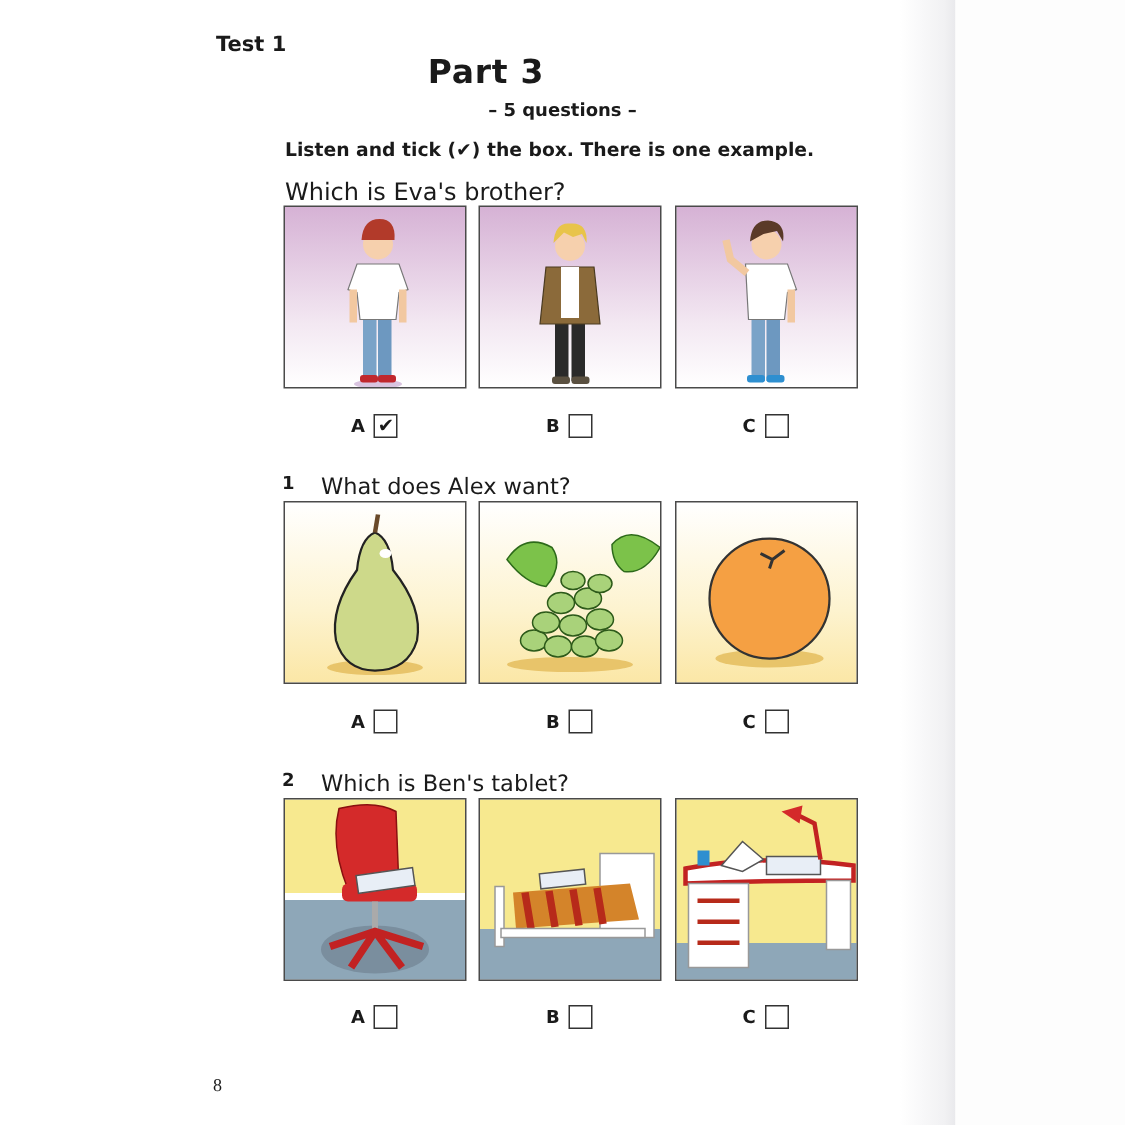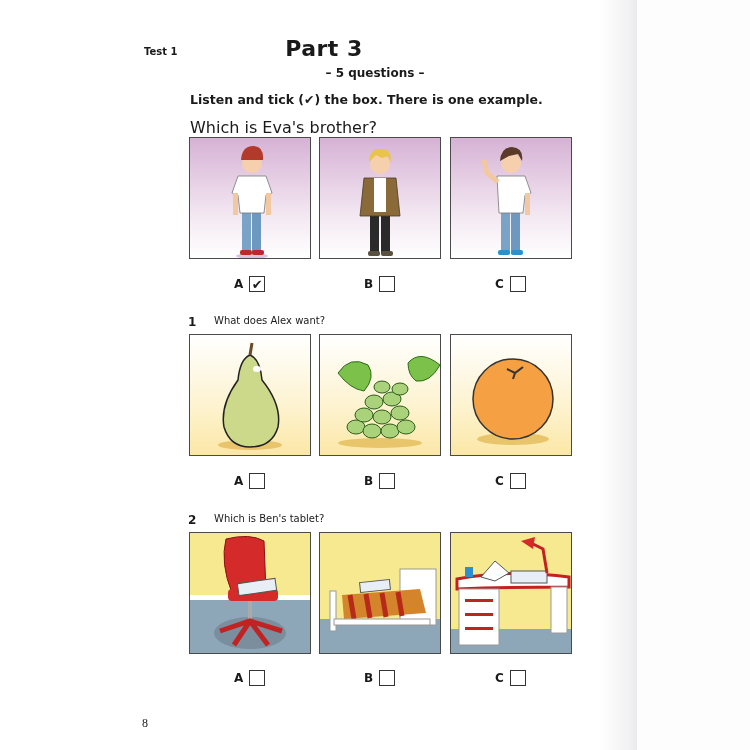--- a/index.html
+++ b/index.html
@@ -1,25 +1,25 @@
 <!DOCTYPE html>
 <html><head>
 <meta charset="utf-8">
 <style>
   html,body{margin:0;padding:0;}
   body{width:750px;height:750px;background:#ffffff;position:relative;overflow:hidden;font-family:"DejaVu Sans",sans-serif;color:#1a1a1a;}
   .page-edge{position:absolute;left:600px;top:0;width:37px;height:750px;background:linear-gradient(to right,#ffffff,#f1f1f3 80%,#e9e9ec);}
   .right-blank{position:absolute;left:637px;top:0;width:113px;height:750px;background:#fdfdfd;}
-  .test-label{position:absolute;left:144px;top:22px;font-size:10px;font-weight:bold;margin-top:24px;}
+  .test-label{position:absolute;left:144px;top:22px;font-size:14px;font-weight:bold;}
   .part-title{position:absolute;left:0;width:648px;top:36px;text-align:center;font-size:22px;font-weight:bold;letter-spacing:0.5px;}
   .part-sub{position:absolute;left:0;width:750px;top:66px;text-align:center;font-size:12px;font-weight:bold;}
   .instr{position:absolute;left:190px;top:92px;font-size:12.5px;font-weight:bold;}
   .q{position:absolute;left:190px;font-size:16px;}
   .qnum{position:absolute;left:188px;font-size:12px;font-weight:bold;}
-  .qtxt{position:absolute;left:214px;font-size:10px;}
+  .qtxt{position:absolute;left:214px;font-size:15px;}
   .pic{position:absolute;width:122px;height:122px;border:1.5px solid #4a4a4a;box-sizing:border-box;overflow:hidden;}
   .ans{position:absolute;display:flex;align-items:center;gap:6px;}
   .ans .letter{font-size:12px;font-weight:bold;}
   .ans .box{width:16px;height:16px;border:1.3px solid #333;box-sizing:border-box;display:flex;align-items:center;justify-content:center;font-size:13px;font-weight:bold;line-height:1;}
   .page-num{position:absolute;left:142px;top:716px;font-size:12px;font-family:"Liberation Serif",serif;}
   svg{display:block;}
 </style>
 </head>
 <body>
 

